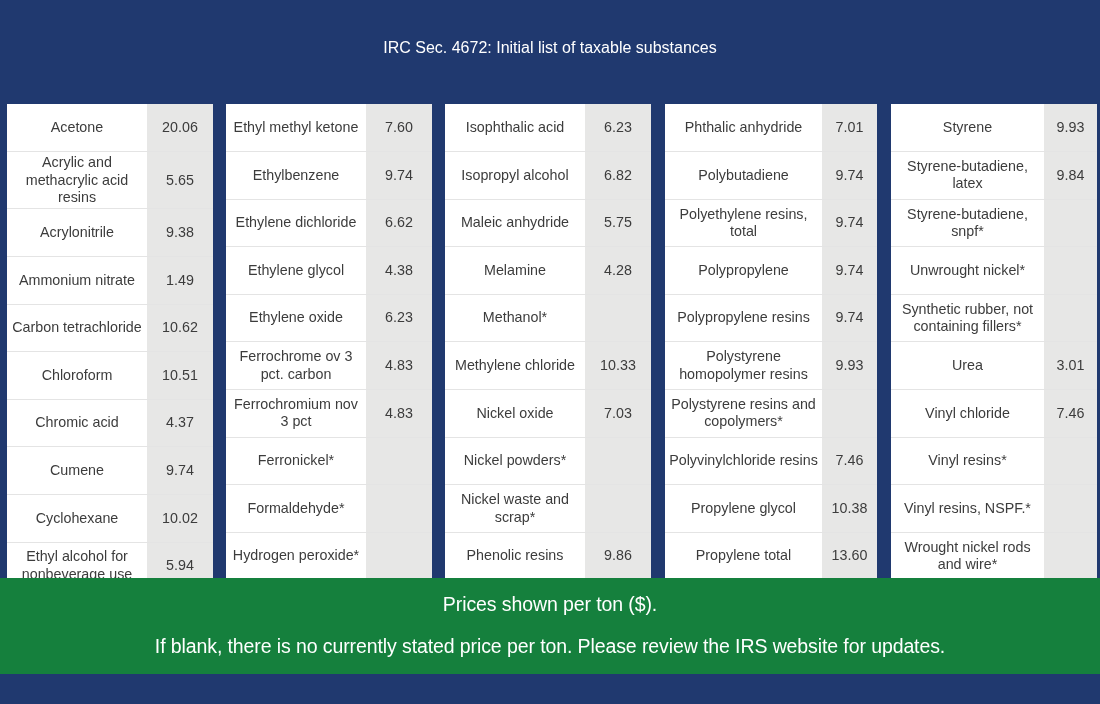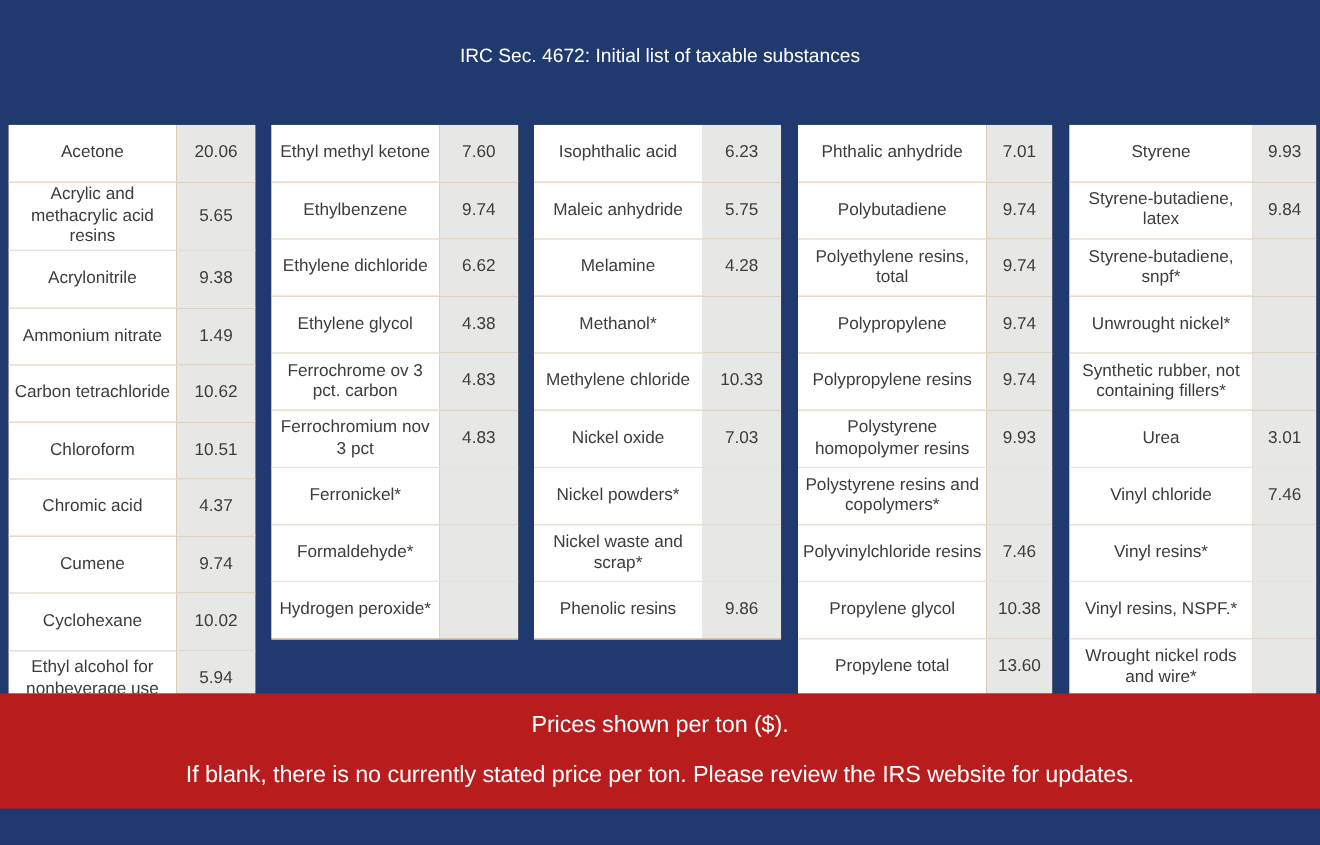--- a/index.html
+++ b/index.html
@@ -180,20 +180,24 @@
           </tr>
           <tr>
             <td class="name">Ethylene dichloride</td>
             <td class="price">6.62</td>
           </tr>
           <tr>
             <td class="name">Ethylene glycol</td>
             <td class="price">4.38</td>
           </tr>
           <tr>
+            <td class="name">Ethylene oxide</td>
+            <td class="price">6.23</td>
+          </tr>
+          <tr>
             <td class="name">Ferrochrome ov 3 pct. carbon</td>
             <td class="price">4.83</td>
           </tr>
           <tr>
             <td class="name">Ferrochromium nov 3 pct</td>
             <td class="price">4.83</td>
           </tr>
           <tr>
             <td class="name">Ferronickel*</td>
             <td class="price"></td>
@@ -211,20 +215,24 @@
   </div>
 
   <div class="table-col c3">
     <table class="sub-table">
       <tbody>
           <tr>
             <td class="name">Isophthalic acid</td>
             <td class="price">6.23</td>
           </tr>
           <tr>
+            <td class="name">Isopropyl alcohol</td>
+            <td class="price">6.82</td>
+          </tr>
+          <tr>
             <td class="name">Maleic anhydride</td>
             <td class="price">5.75</td>
           </tr>
           <tr>
             <td class="name">Melamine</td>
             <td class="price">4.28</td>
           </tr>
           <tr>
             <td class="name">Methanol*</td>
             <td class="price"></td>
@@ -342,17 +350,17 @@
           <tr>
             <td class="name">Wrought nickel rods and wire*</td>
             <td class="price"></td>
           </tr>
         </tbody>
     </table>
   </div>
 
 </div>
 
-<div id="footer" style="background: #b91c1c; gap: 14px;">
+<div id="footer" style="background: #15803d; gap: 14px;">
   <div class="footer-line">Prices shown per ton ($).</div>
   <div class="footer-line">If blank, there is no currently stated price per ton. Please review the IRS website for updates.</div>
 </div>
 <div id="footer-bottom-strip" style="background: rgb(32, 57, 111);"></div>
 
 </body></html>

